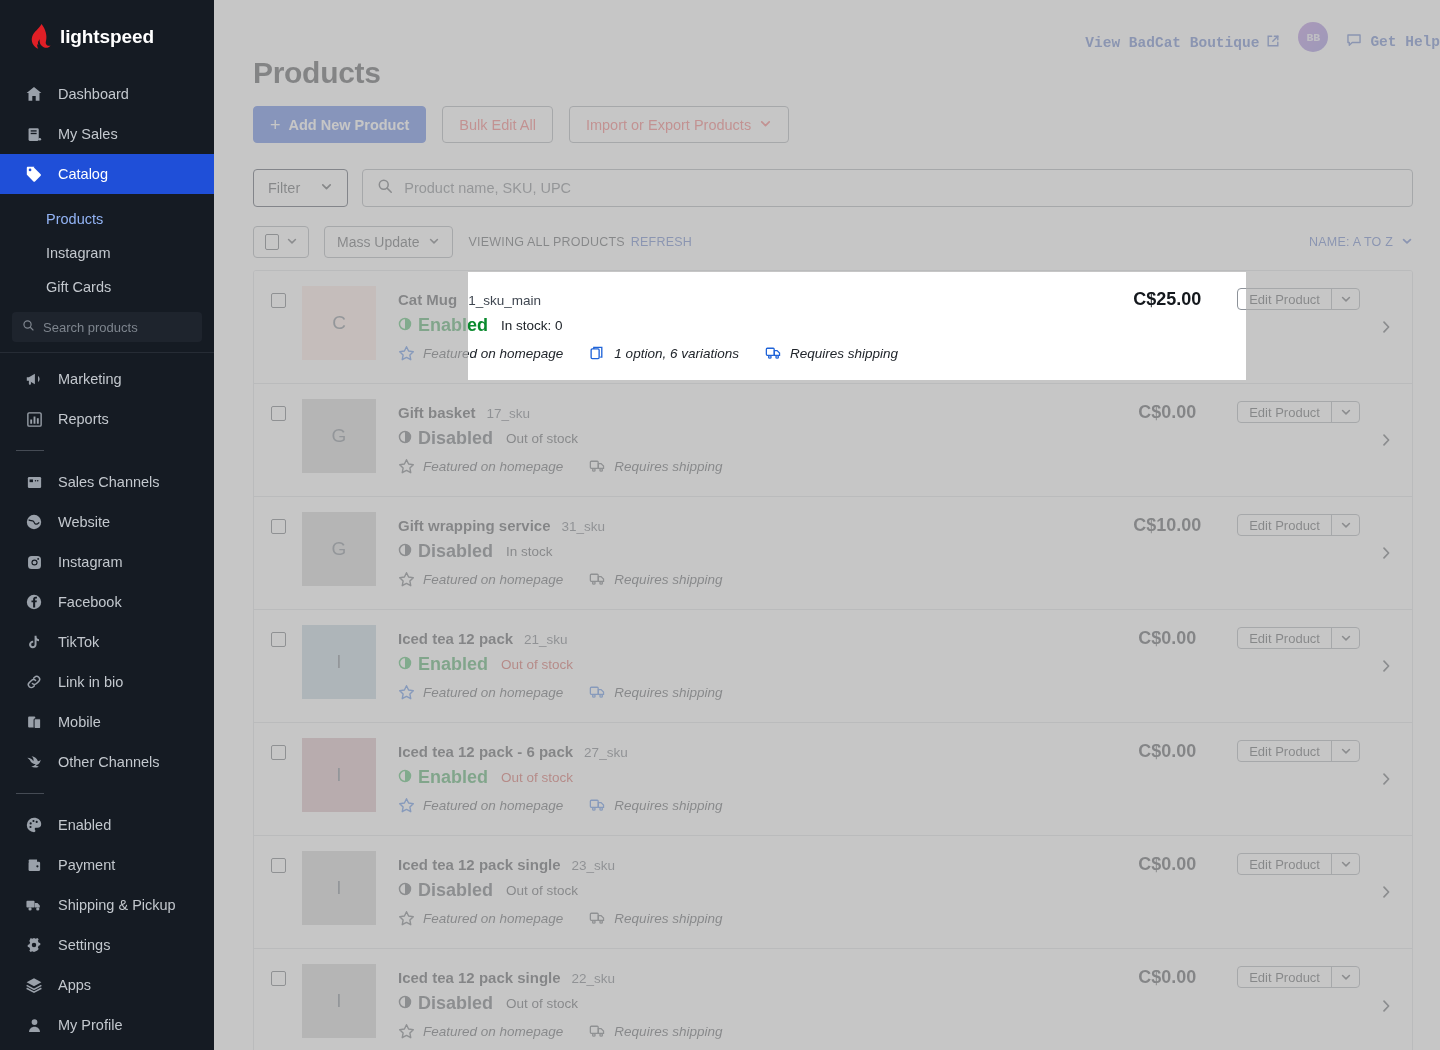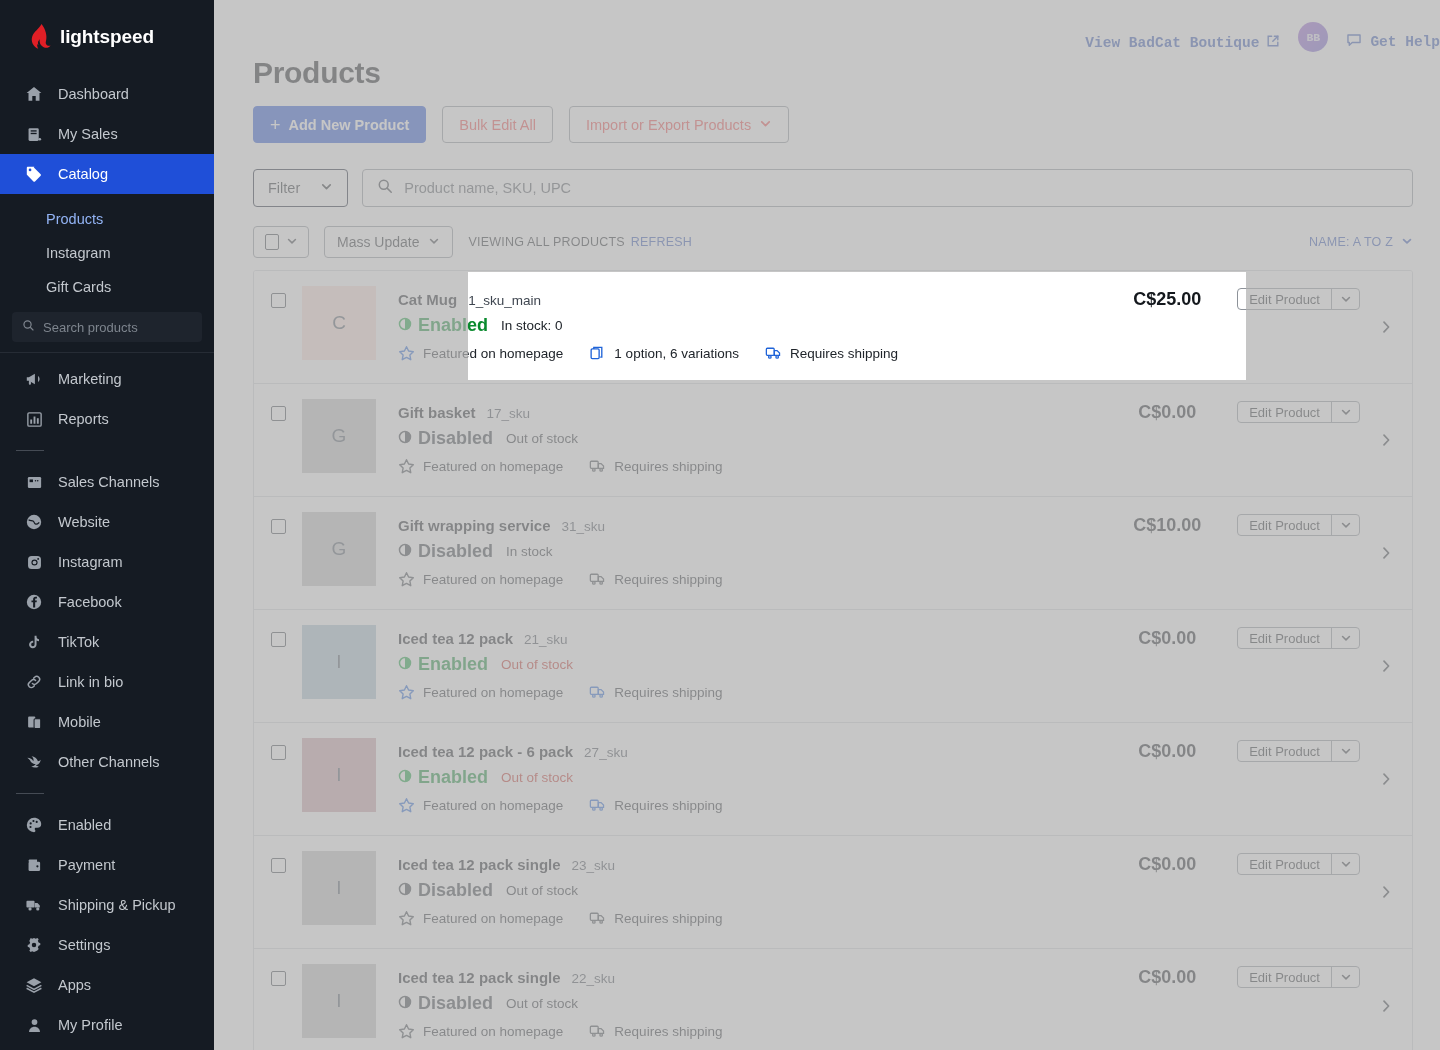--- a/index.html
+++ b/index.html
@@ -245,21 +245,21 @@
   .status.disabled { color: #30363d; }
   .status.disabled .dot-icon { color: #30363d; }
   .stockline { font-size: 13.5px; color: #20252b; }
   .stockline.oos { color: #c32b22; }
   .tagline {
     display: flex; align-items: center; gap: 26px;
     margin-top: 9px;
   }
   .tag {
     display: flex; align-items: center; gap: 8px;
-    font-size: 13.5px; color: #20252b;
+    font-size: 13.5px; color: #20252b; font-style: italic;
   }
   .tag .tag-ico { display: flex; width: 17px; height: 17px; }
   .tag.on .tag-ico { color: #1f63d8; }
   .tag.off .tag-ico { color: #3b4148; }
 
   .price-col {
     flex: 0 0 auto;
     padding: 18px 0 0 0;
     font-size: 18px; font-weight: 700; color: #14181d;
     text-align: center;

